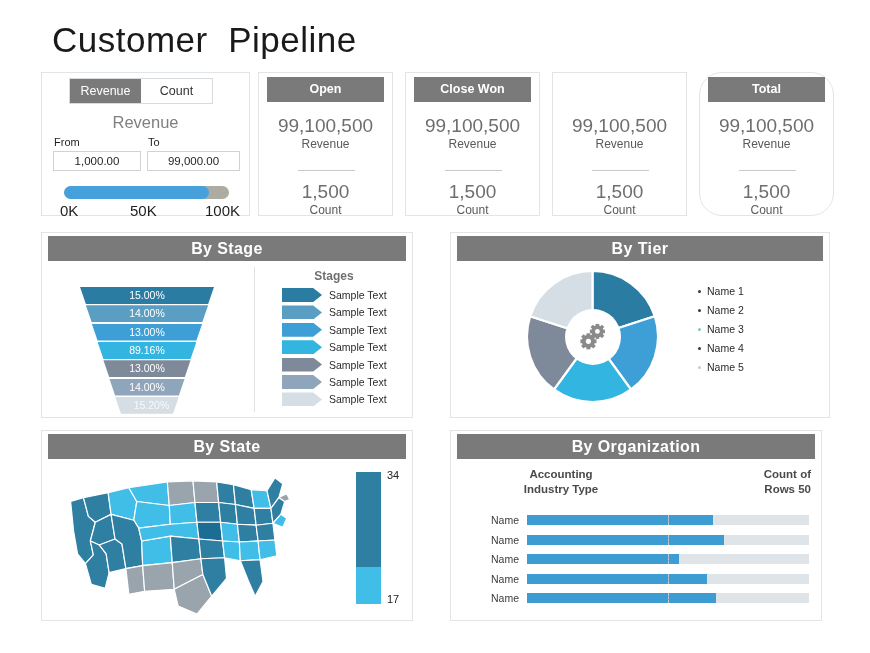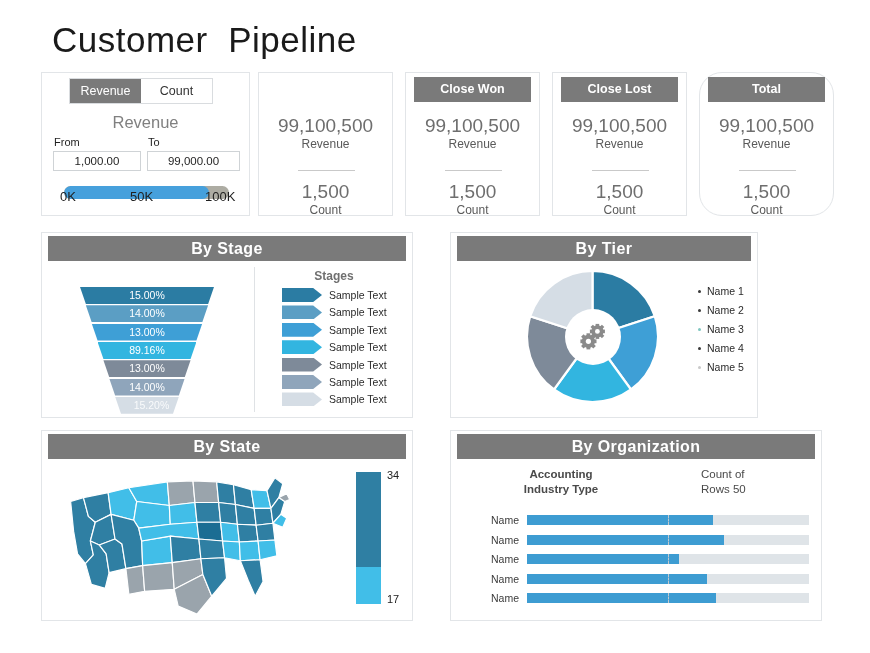--- a/index.html
+++ b/index.html
@@ -54,21 +54,21 @@
     font-size: 11.5px; color: #1f1f1f; text-align: center;
   }
   .slider-track {
     position: absolute; left: 22px; top: 113px; width: 165px; height: 13px;
     background: #adaca3; border-radius: 7px; overflow: hidden;
   }
   .slider-fill {
     position: absolute; left: 0; top: 0; height: 13px;
     background: #46a0dc; border-radius: 7px;
   }
-  .tick { position: absolute; top: 116px; font-size: 13px; color: #1f1f1f; text-align: center; }
+  .tick { position: absolute; top: 129px; font-size: 15px; color: #1f1f1f; text-align: center; }
 
   .kpi-card { top: 72px; width: 135px; height: 144px; }
   .kpi-head {
     position: absolute; left: 8px; right: 8px; top: 4px;
     height: 25px; line-height: 25px; font-size: 12.5px;
   }
   .kpi-big {
     position: absolute; left: 0; right: 0; text-align: center;
     font-size: 19px; color: #6e6e6e; font-weight: 500;
   }
@@ -76,21 +76,21 @@
     position: absolute; left: 0; right: 0; text-align: center;
     font-size: 12px; color: #5a5a5a;
   }
   .kpi-rule {
     position: absolute; left: 39px; width: 57px; top: 97px;
     border-top: 1px solid #c9c9c9;
   }
 
   
   .stage-card { left: 41px; top: 232px; width: 372px; height: 186px; }
-  .tier-card  { left: 450px; top: 232px; width: 308px; height: 186px; }
+  .tier-card  { left: 450px; top: 232px; width: 380px; height: 186px; }
   .panel-head {
     position: absolute; left: 6px; right: 6px; top: 3px;
     height: 25px; line-height: 25px; font-size: 16px;
     letter-spacing: 0.4px;
   }
   .sub-head {
     position: absolute; font-size: 12px; color: #707070; font-weight: bold;
     text-align: center;
   }
   .vdivide {
@@ -135,22 +135,22 @@
   .ml-lo { background: #41bee8; }
   .ml-lab { position: absolute; left: 345px; font-size: 11px; color: #222; }
 
   .org-col-l {
     position: absolute; left: 20px; top: 36px; width: 180px;
     text-align: center; font-size: 11.5px; color: #4a4a4a;
     font-weight: bold; line-height: 15px;
   }
   .org-col-r {
     position: absolute; right: 10px; top: 36px; width: 110px;
-    text-align: left; font-size: 11.5px; color: #4a4a4a;
-    font-weight: normal; line-height: 15px;
+    text-align: right; font-size: 11.5px; color: #4a4a4a;
+    font-weight: bold; line-height: 15px;
   }
   .bar-row { position: absolute; left: 12px; right: 10px; height: 18px; }
   .bar-name {
     position: absolute; left: 0; width: 56px; top: 0; height: 18px;
     line-height: 18px; text-align: right; font-size: 10.5px; color: #3b3b3b;
   }
   .bar-track {
     position: absolute; left: 64px; right: 2px; top: 4px; height: 10px;
     background: #dfe4e8;
   }
@@ -181,38 +181,38 @@
 
     <div class="slider-track">
       <div class="slider-fill" id="slider-fill" style="width: 88%;"></div>
     </div>
     <div class="tick" style="left:18px;">0K</div>
     <div class="tick" style="left:88px;">50K</div>
     <div class="tick" style="left:163px;">100K</div>
   </div>
 
   <div class="card kpi-card" style="left:258px;">
+    <div class="card-head kpi-head">Open</div>
     <div class="kpi-big" style="top:42px;">99,100,500</div>
     <div class="kpi-sub" style="top:64px;">Revenue</div>
     <div class="kpi-rule"></div>
     <div class="kpi-big" style="top:108px;">1,500</div>
     <div class="kpi-sub" style="top:130px;">Count</div>
   </div>
 
   <div class="card kpi-card" style="left:405px;">
     <div class="card-head kpi-head">Close  Won</div>
     <div class="kpi-big" style="top:42px;">99,100,500</div>
     <div class="kpi-sub" style="top:64px;">Revenue</div>
     <div class="kpi-rule"></div>
     <div class="kpi-big" style="top:108px;">1,500</div>
     <div class="kpi-sub" style="top:130px;">Count</div>
   </div>
 
   <div class="card kpi-card" style="left:552px;">
-    <div class="card-head kpi-head">Close Lost</div>
     <div class="kpi-big" style="top:42px;">99,100,500</div>
     <div class="kpi-sub" style="top:64px;">Revenue</div>
     <div class="kpi-rule"></div>
     <div class="kpi-big" style="top:108px;">1,500</div>
     <div class="kpi-sub" style="top:130px;">Count</div>
   </div>
 
   <div class="card kpi-card" style="left:699px;border-radius:23px;">
     <div class="card-head kpi-head">Total</div>
     <div class="kpi-big" style="top:42px;">99,100,500</div>

